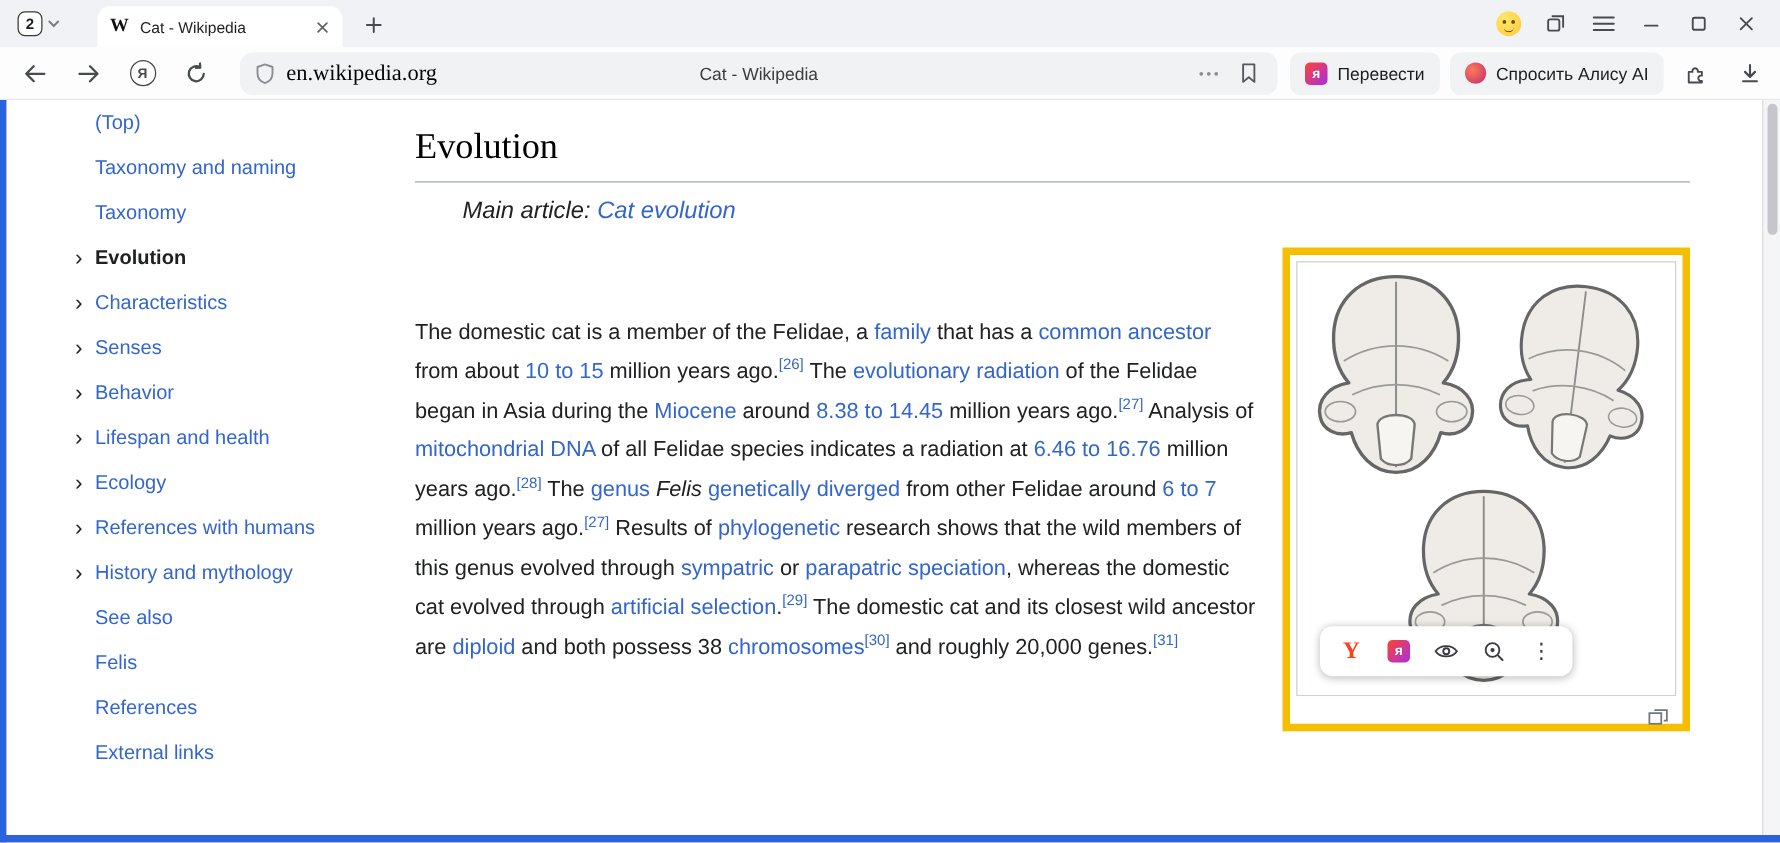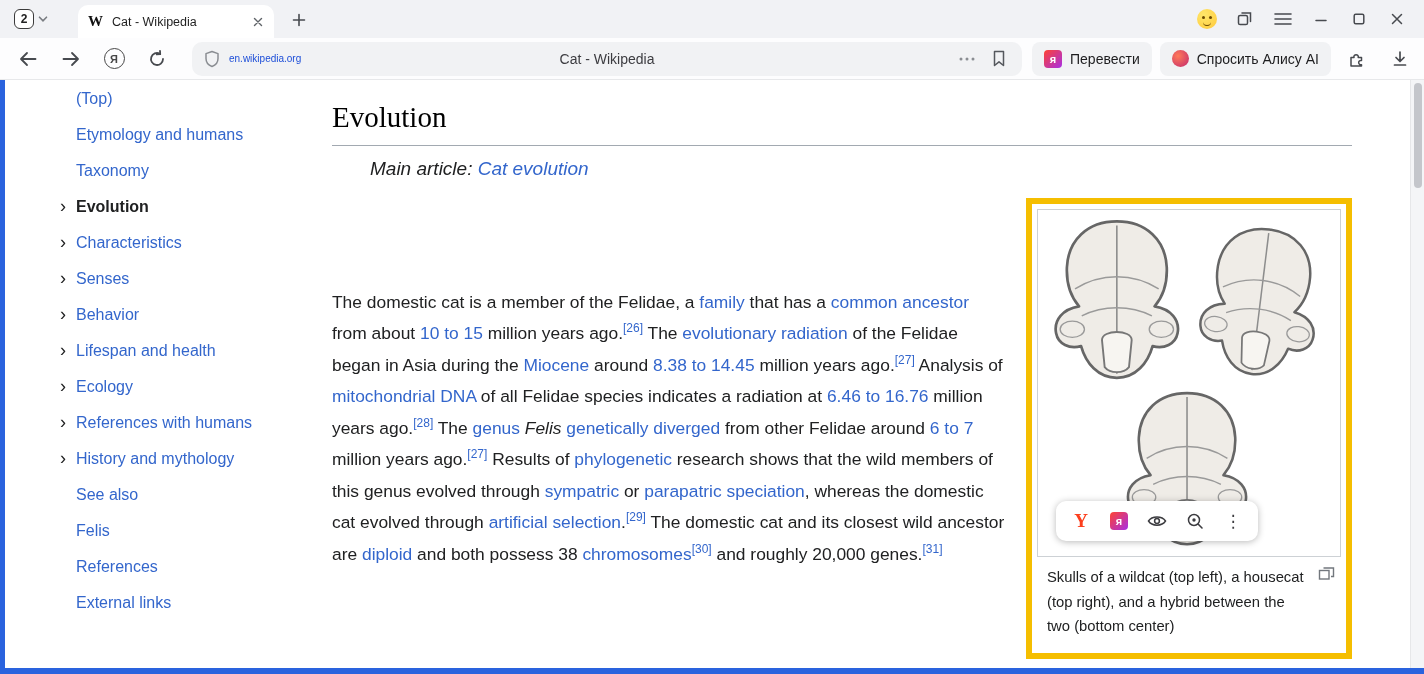--- a/index.html
+++ b/index.html
@@ -20,21 +20,21 @@
   .chrome-btn { width:38px; height:30px; display:flex; align-items:center; justify-content:center; cursor:pointer; }
   .avatar { width:20px; height:20px; border-radius:50%; background:radial-gradient(circle at 35% 30%, #ffe76a, #ffc93b); position:relative; }
   .avatar:before { content:""; position:absolute; left:5px; top:7px; width:3px; height:3px; border-radius:50%; background:#6b4a00; box-shadow:7px 0 0 #6b4a00; }
   .avatar:after { content:""; position:absolute; left:6px; top:12px; width:8px; height:4px; border-bottom:1.6px solid #6b4a00; border-radius:0 0 8px 8px; }
 
   
   .toolbar { position:absolute; top:38px; left:0; right:0; height:42px; background:#fdfdfe; border-bottom:1px solid #e7e8ea; display:flex; align-items:center; padding:0 10px 0 8px; }
   .tool-btn { width:40px; height:32px; border-radius:8px; display:flex; align-items:center; justify-content:center; cursor:pointer; flex:0 0 auto; margin-right:3px; }
   .ya-ring { width:21px; height:21px; border:1.8px solid #474747; border-radius:50%; display:flex; align-items:center; justify-content:center; font-size:11px; font-weight:bold; color:#474747; }
   .urlbar { position:relative; flex:0 0 auto; width:830px; height:34px; margin-left:12px; background:#f1f2f4; border-radius:10px; display:flex; align-items:center; padding:0 12px; cursor:text; }
-  .url-host { font-size:10px; color:#1d4ed8; margin-left:9px; position:relative; z-index:1; }
+  .url-host { font-size:18px; color:#000000; margin-left:9px; position:relative; z-index:1;font-family:Liberation Serif, serif; }
   .url-title { position:absolute; left:0; right:0; text-align:center; font-size:14px; color:#3c3c40; }
   .urlbar-right { position:absolute; right:10px; top:0; height:34px; display:flex; align-items:center; gap:6px; }
   .mini-btn { width:26px; height:26px; display:flex; align-items:center; justify-content:center; cursor:pointer; }
   .pill-btn { height:34px; border-radius:8px; background:#f1f2f4; display:flex; align-items:center; gap:8px; padding:0 12px; font-size:14px; color:#1d1d1f; white-space:nowrap; cursor:pointer; flex:0 0 auto; }
   .translate-chip { width:18px; height:18px; border-radius:4px; background:linear-gradient(135deg,#ff4331,#a72ee5); color:#fff; font-size:11px; font-weight:bold; display:flex; align-items:center; justify-content:center; }
   .alice-dot { width:17px; height:17px; border-radius:50%; background:radial-gradient(circle at 35% 35%, var(--alice1,#ff7a59), var(--alice2,#c2286e)); }
 
   
   .viewport { position:absolute; top:80px; left:0; right:0; bottom:0; background:#ef4444; }
   .frame-left { position:absolute; left:0; top:0; bottom:0; width:5px; background:var(--frame,#2a63de); }
@@ -199,21 +199,21 @@
   </div>
 
   <div class="viewport">
     <div class="page">
 
       <nav class="toc">
           <div class="toc-item">
             <span>(Top)</span>
           </div>
           <div class="toc-item">
-            <span>Etymology and humans</span>
+            <span>Taxonomy and naming</span>
           </div>
           <div class="toc-item">
             <span>Taxonomy</span>
           </div>
           <div class="toc-item active">
             <span class="toc-chevron">›</span>
             <span>Evolution</span>
           </div>
           <div class="toc-item">
             <span class="toc-chevron">›</span>
@@ -309,21 +309,20 @@
               </div>
             </div>
 
             <figcaption class="fig-caption">
               <span class="expand-icon">
                 <svg class="ic" width="17" height="15" viewBox="0 0 17 15">
                     <rect x="1.5" y="4.5" width="9.5" height="8.5" fill="none" stroke="#72777d" stroke-width="1.4"></rect>
                     <path d="M5.5 2 H15.5 V10.5 H13" fill="none" stroke="#72777d" stroke-width="1.4"></path>
                   </svg>
               </span>
-              <span class="caption-text">Skulls of a wildcat (top left), a housecat (top right), and a hybrid between the two (bottom center)</span>
             </figcaption>
           </figure>
         </div>
       </div>
     </div>
 
     <div class="scrollbar">
       <div class="scroll-thumb"></div>
     </div>
     <div class="frame-left"></div>

